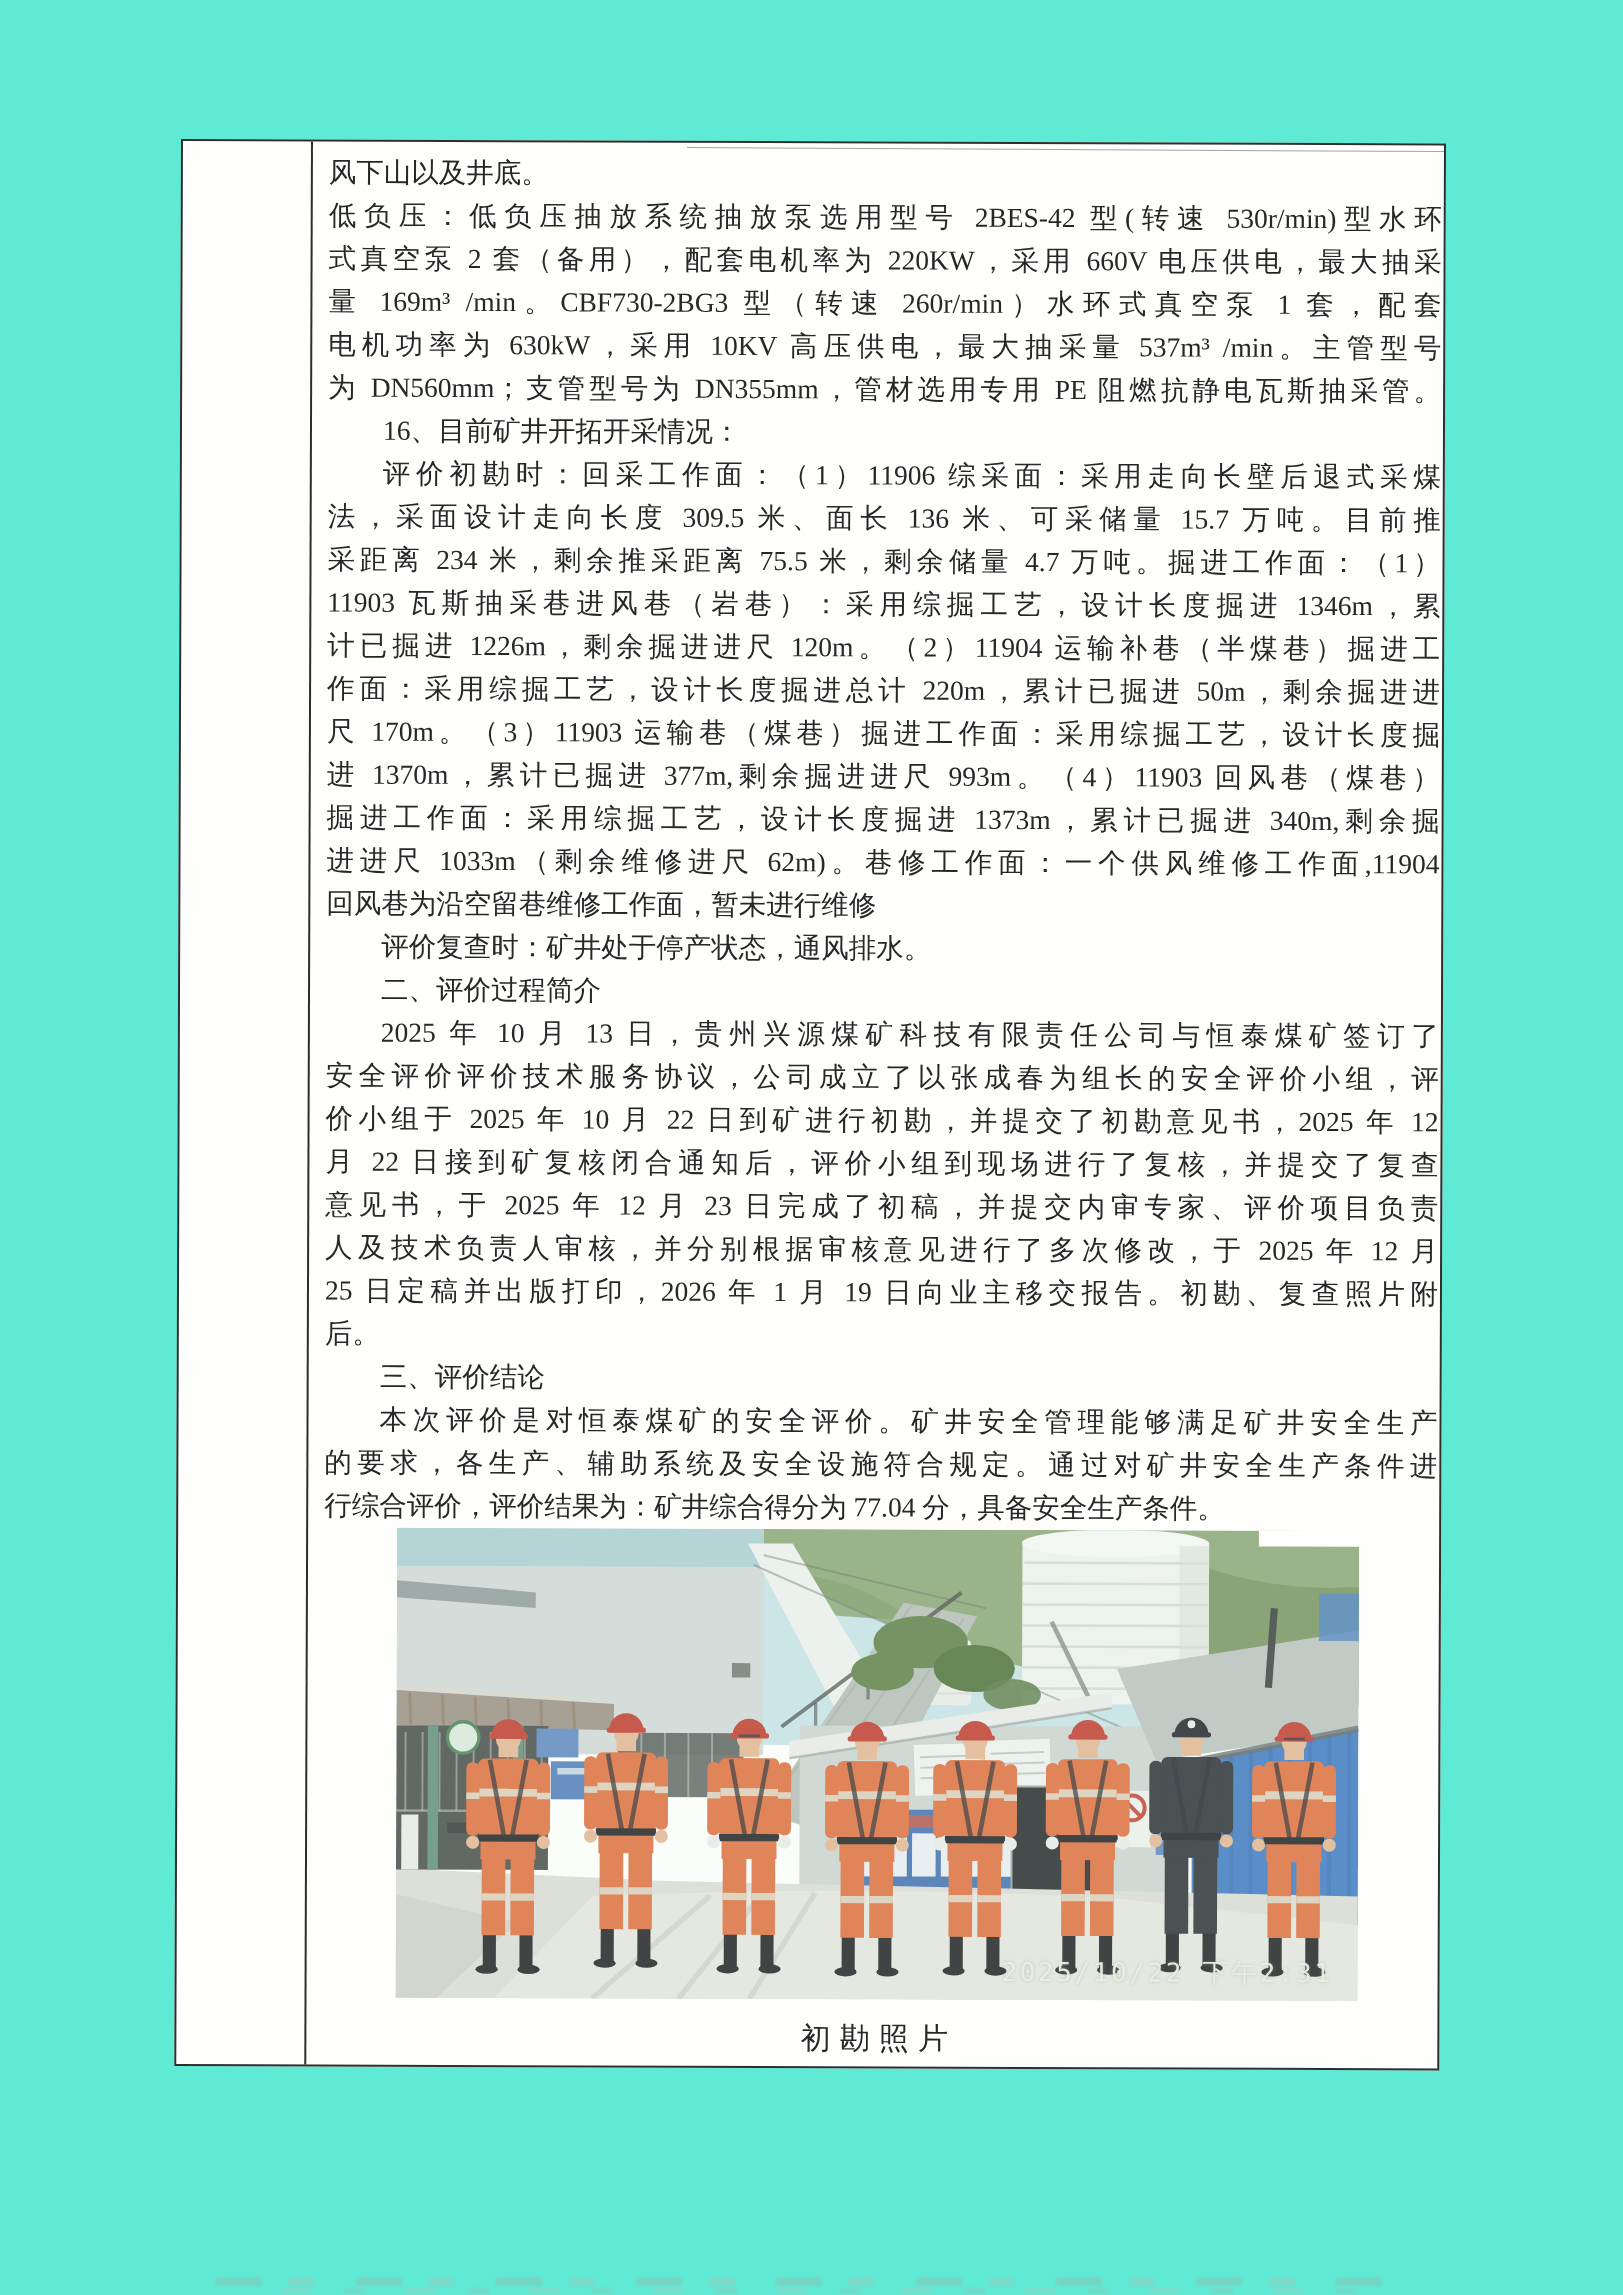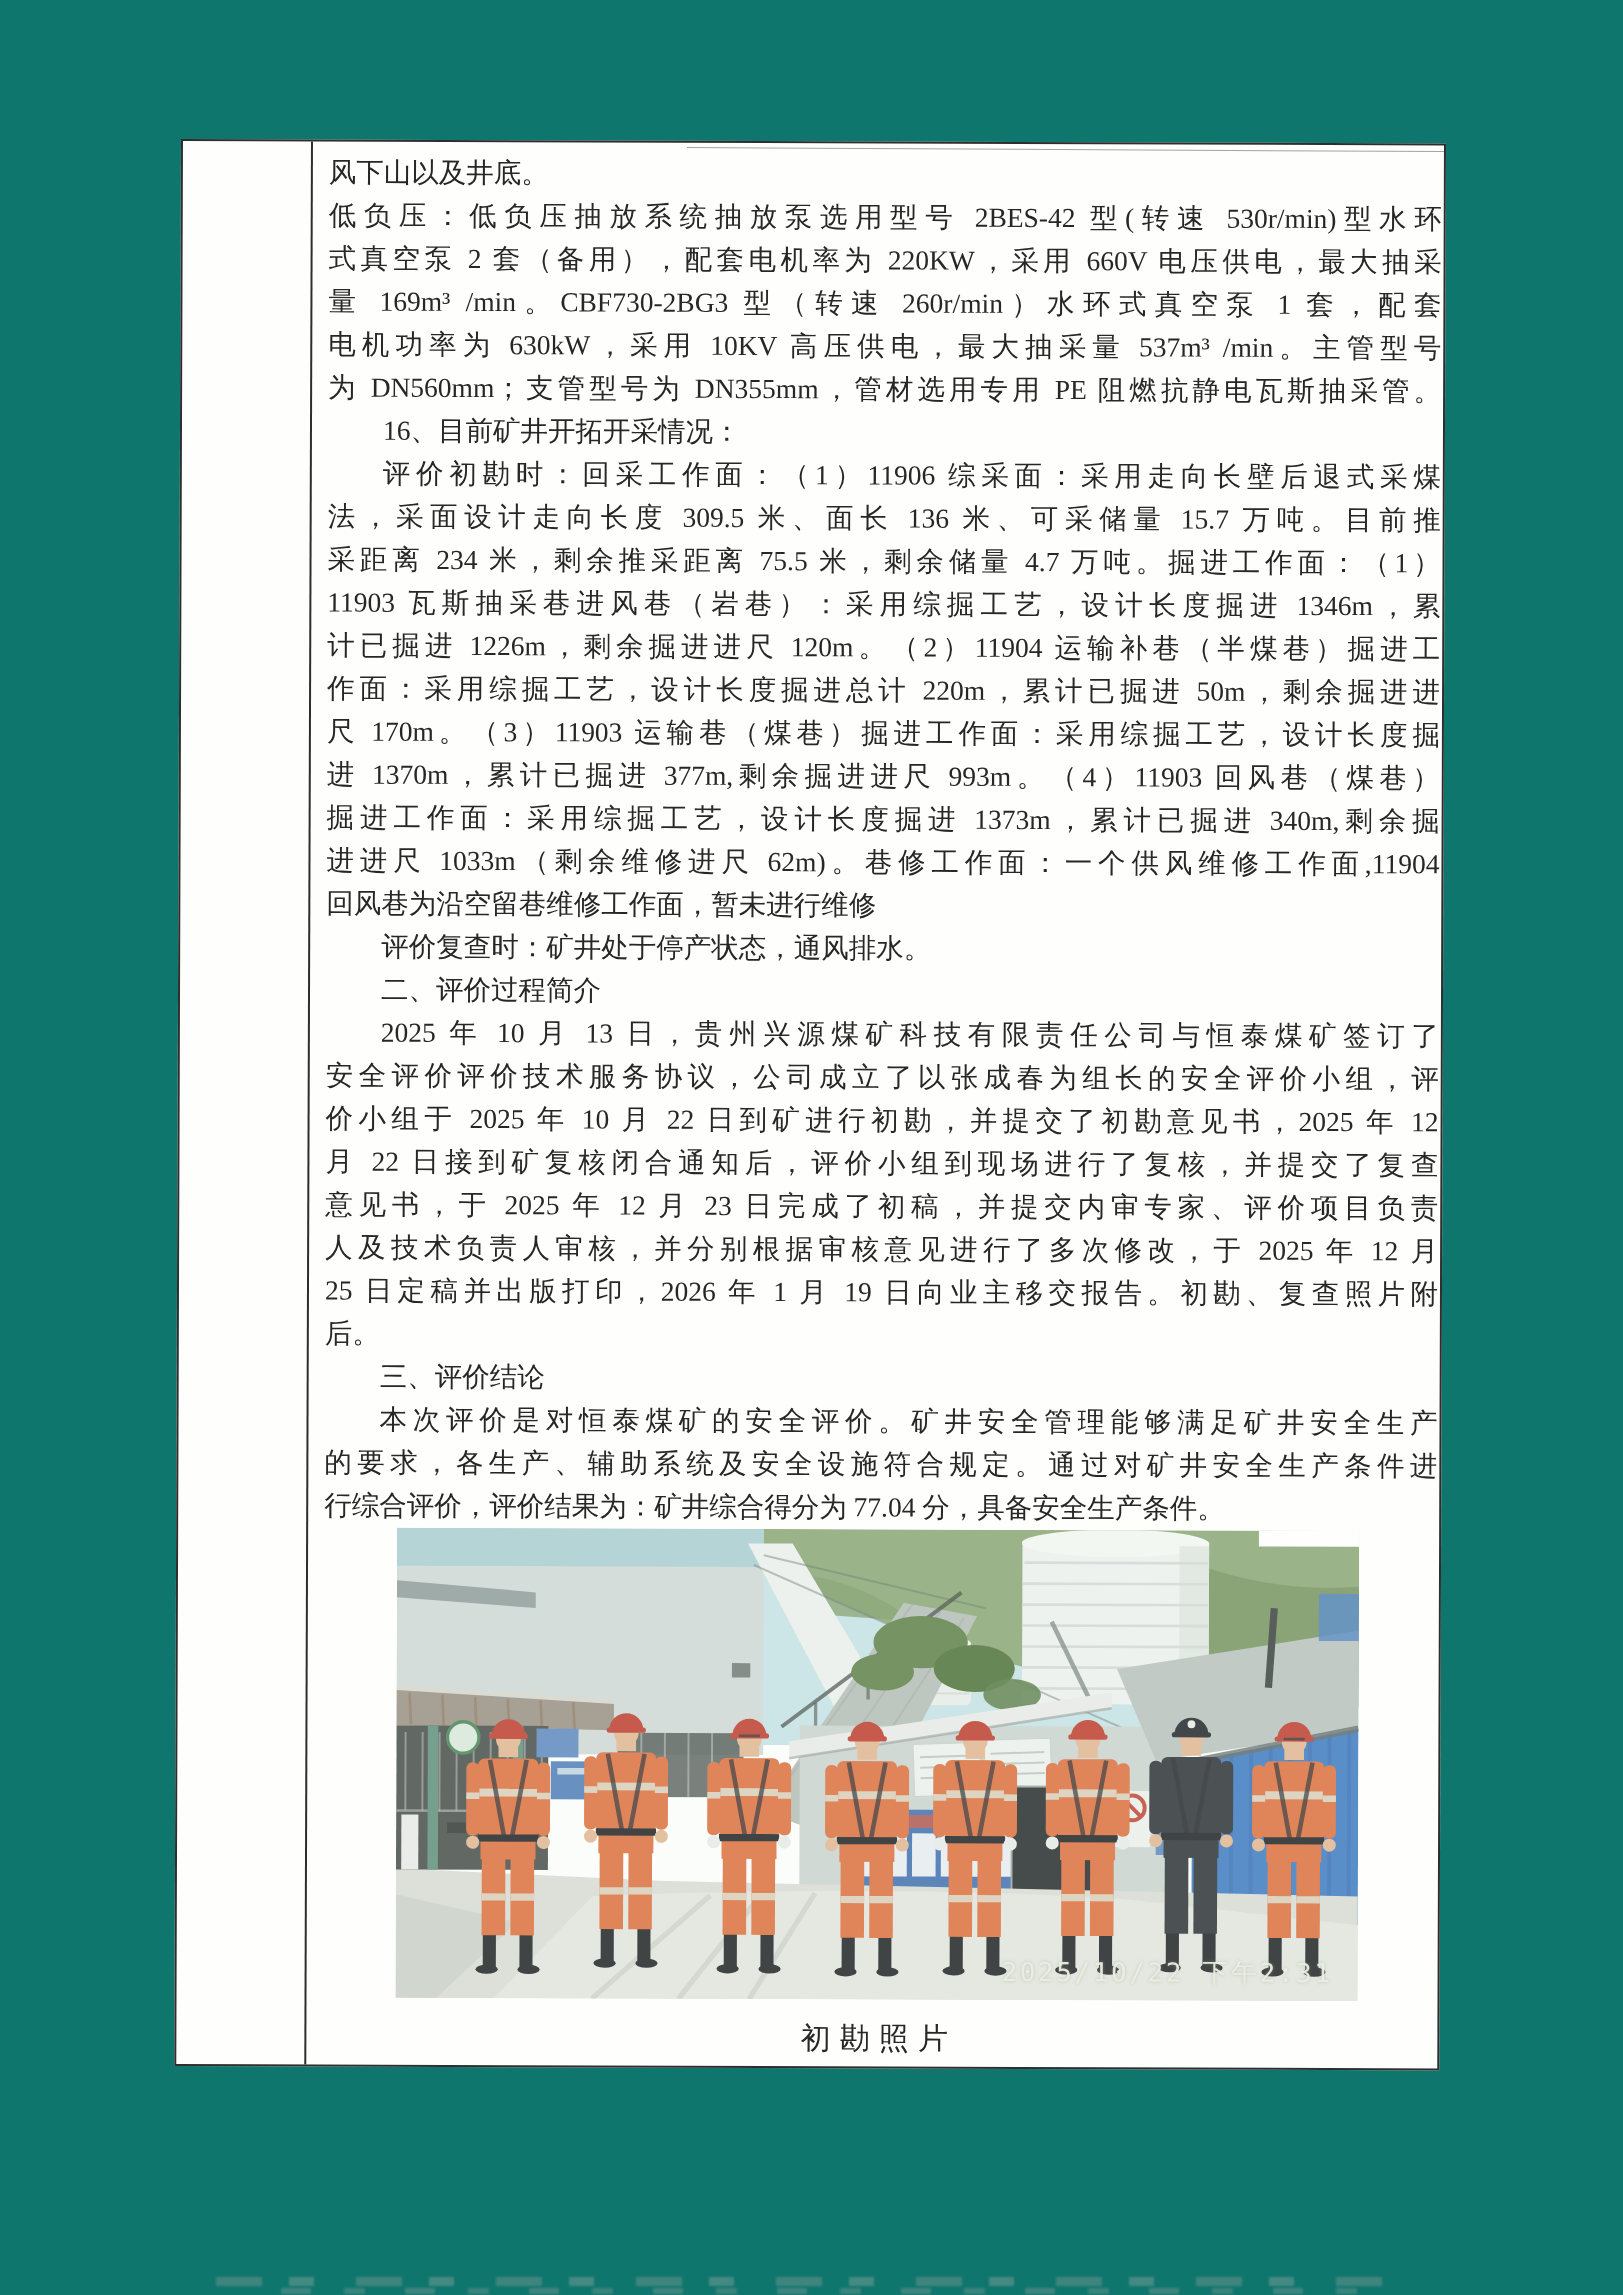--- a/index.html
+++ b/index.html
@@ -1,16 +1,16 @@
 <!DOCTYPE html>
 <html style="font-size:10.5px"><head>
 <meta charset="utf-8">
 <style>
   html,body{margin:0;padding:0;background:#ffffff;}
-  .page{position:relative;width:1623px;height:2295px;background:#0f766e;overflow:hidden;
+  .page{position:relative;width:1623px;height:2295px;background:#5eead4;overflow:hidden;
         font-family:"Liberation Serif",serif;}
   .table{position:absolute;left:181px;top:139px;width:1261px;height:1923px;
          border:2.6px solid #2e2e2e;background:#fefefd;transform:rotate(0.2deg);
          transform-origin:0 0;}
   .divider{position:absolute;left:128px;top:0;bottom:0;width:2px;background:#2e2e2e;}
   .border-echo{position:absolute;top:4.6px;left:40%;right:0;height:1.3px;background:#4a4a4a;
                opacity:.5;transform:rotate(0.1deg);}
   .textcol{position:absolute;left:146px;top:9.2px;width:1113px;}
   .tline{height:43px;line-height:43px;font-size:27.5px;color:#272727;
          font-family:"Liberation Serif",serif;}

